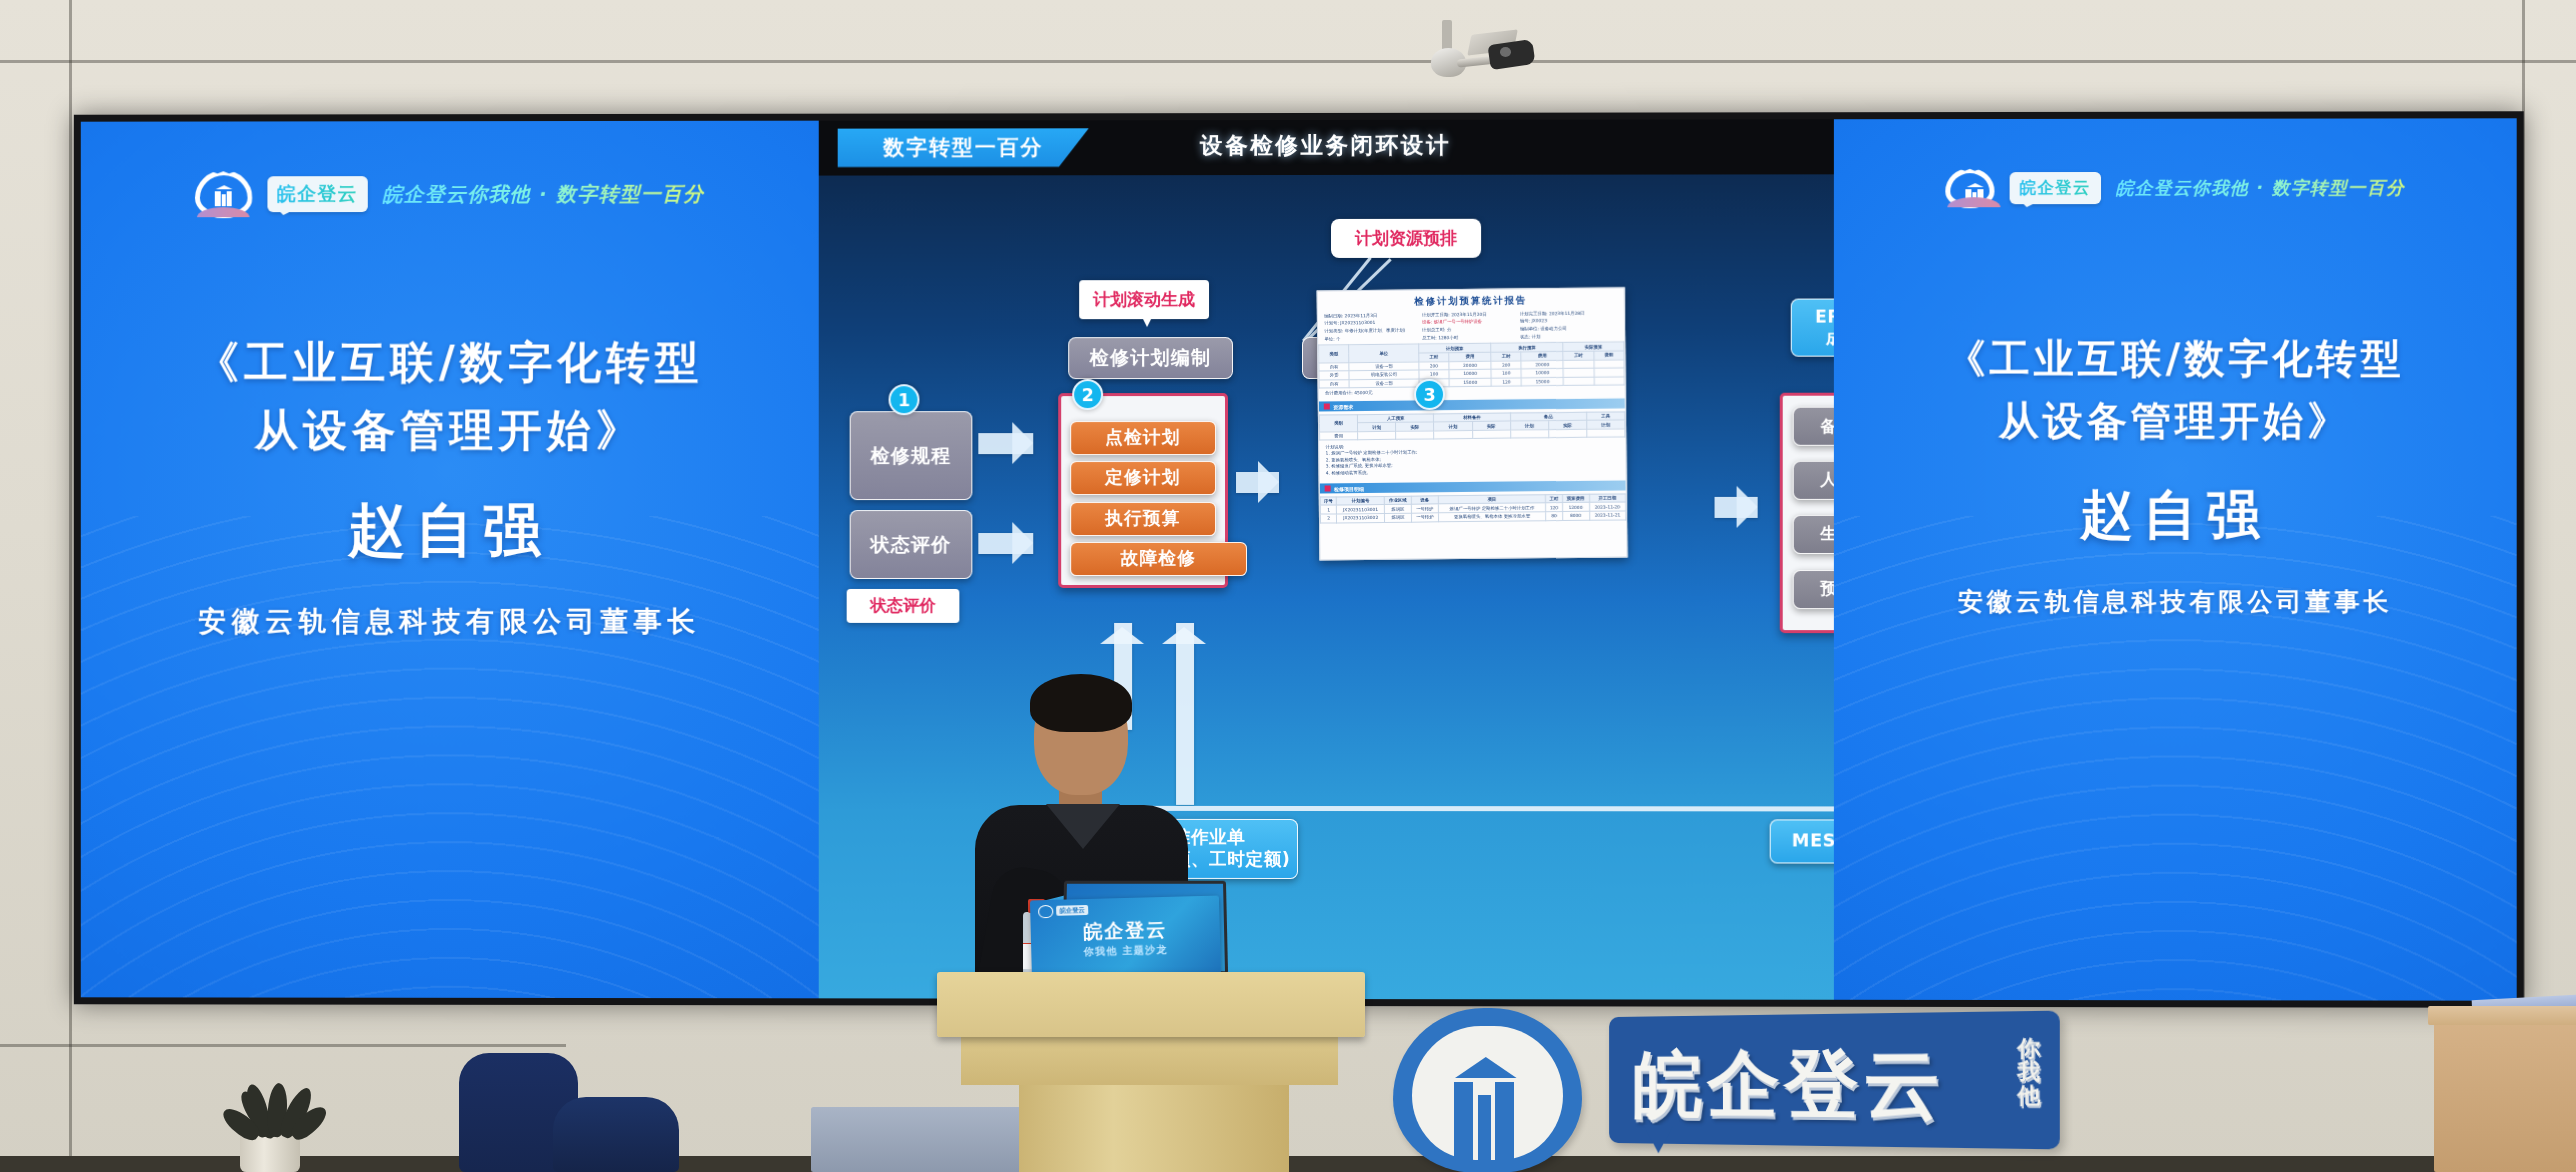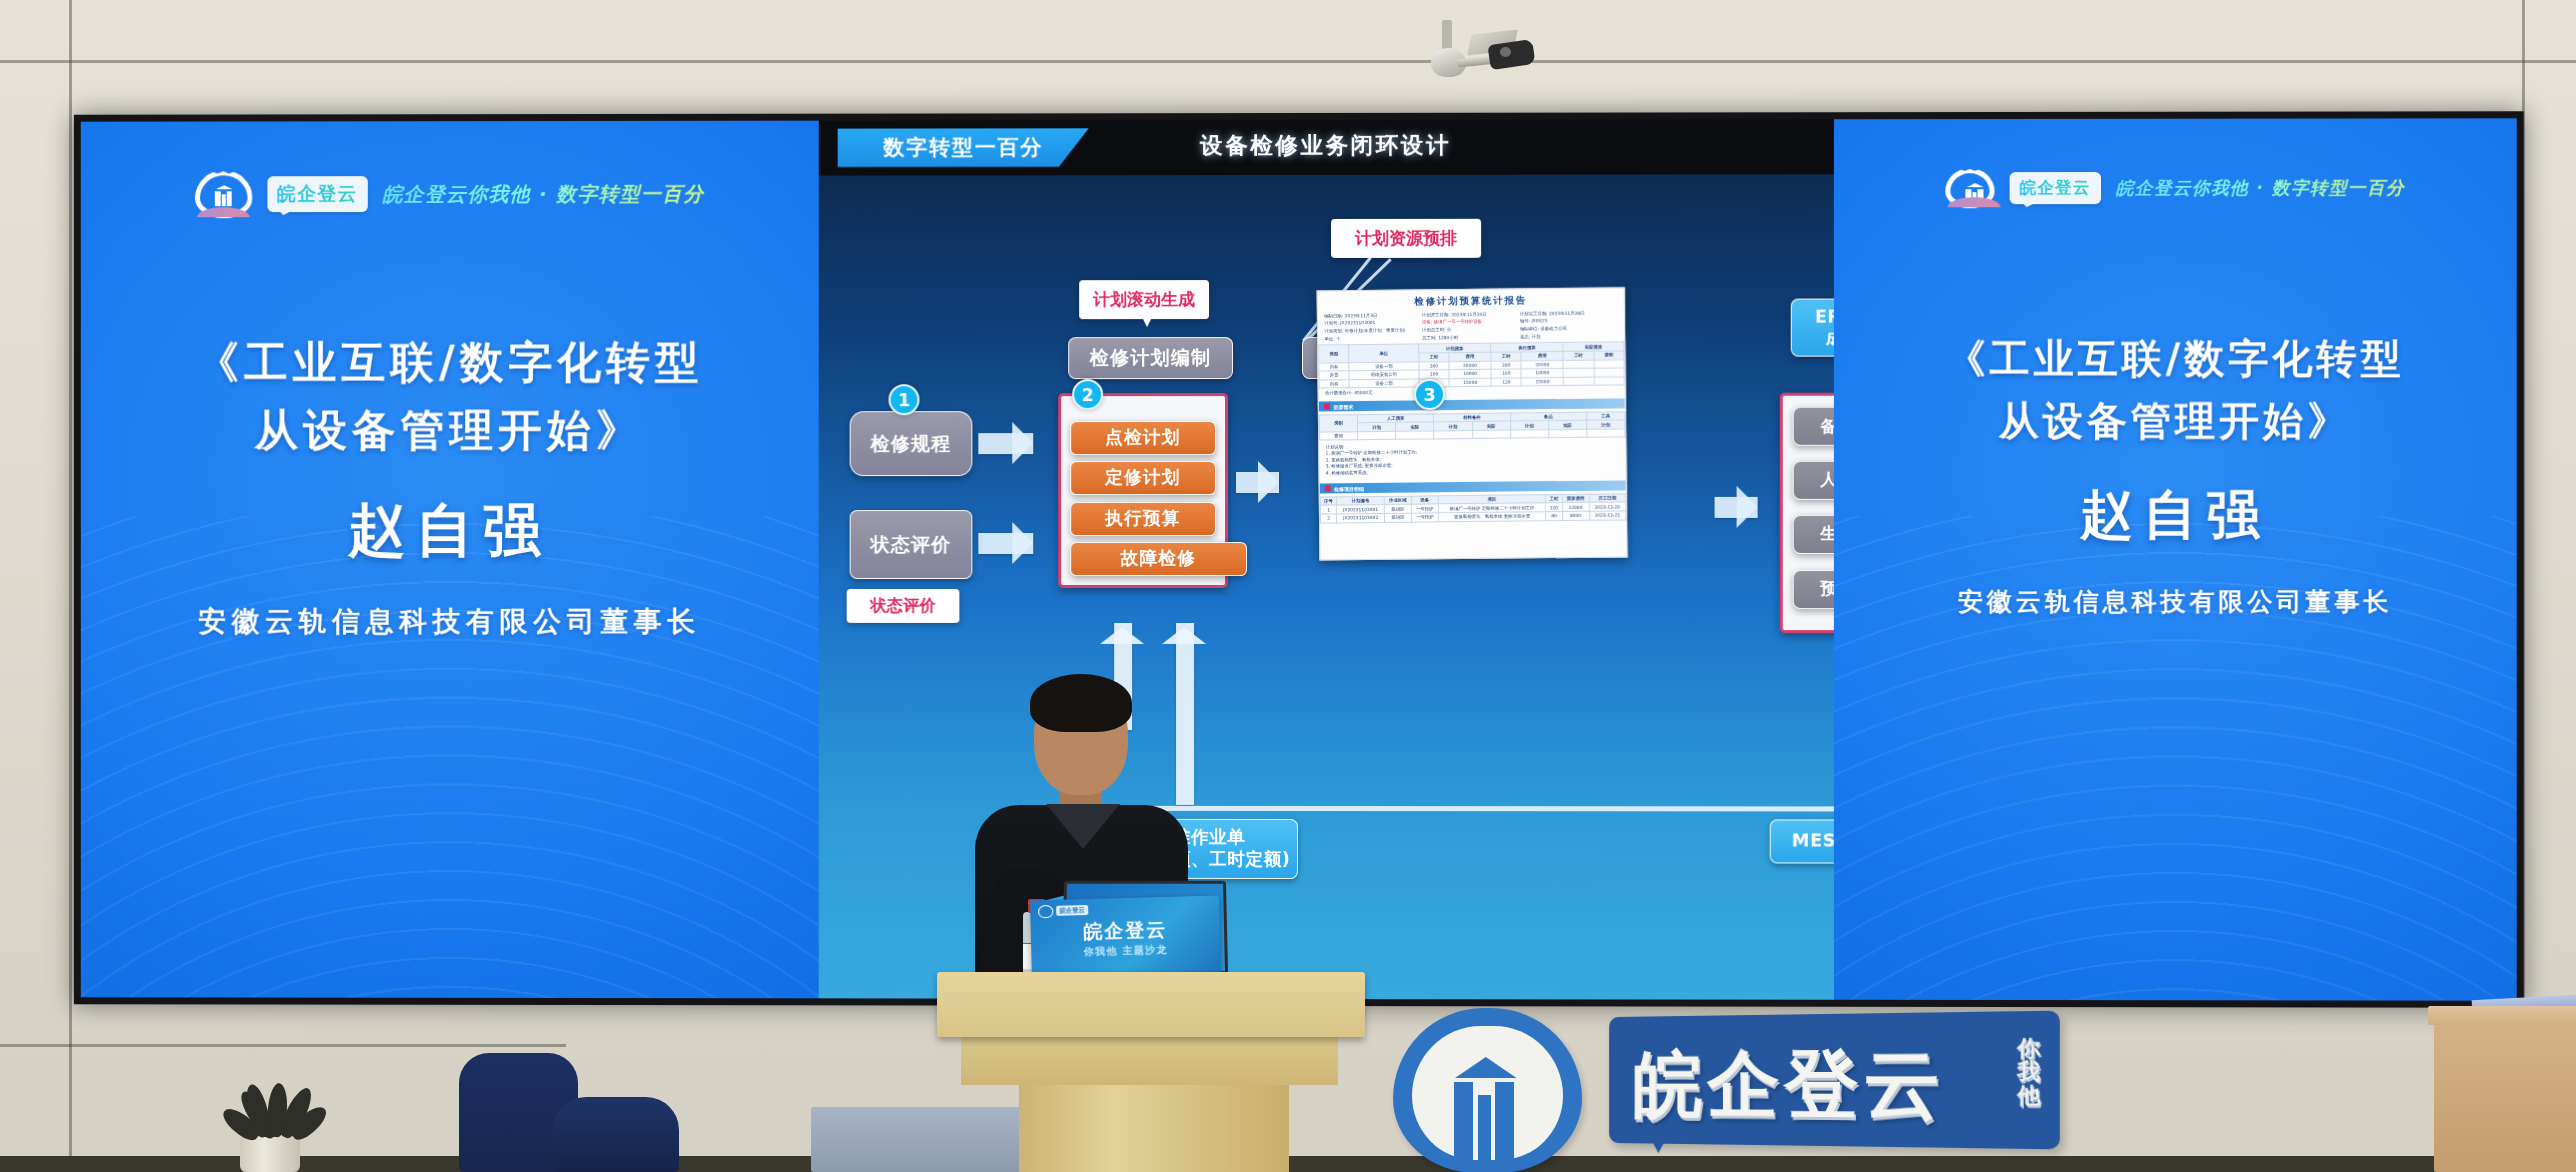--- a/index.html
+++ b/index.html
@@ -336,39 +336,39 @@
 
   <div id="center">
     <div class="tab">数字转型一百分</div>
     <div class="center-title">设备检修业务闭环设计</div>
 
     <div class="callout" style="left:261px; top:160px; width:130px; height:39px; font-size:17px;">
       <span>计划滚动生成</span>
       <span class="tail" style="left:60px; bottom:-16.4px; border:8.2px solid transparent; border-top:16.4px solid #fff;"></span>
     </div>
 
-    <div class="callout" style="left:513px; top:99px; width:150px; height:39px; font-size:17px;">
+    <div class="callout" style="left:513px; top:99px; width:150px; height:39px; font-size:17px;border-radius:8px;">
       <span>计划资源预排</span>
     </div>
     <div class="leader" style="left:484px; top:220px; width:107px; height:2.5px; transform:rotate(-51deg);"></div>
     <div class="leader" style="left:486px; top:221px; width:119px; height:2.5px; transform:rotate(-44deg);"></div>
 
     <div class="node grey" style="left:250px; top:217px; width:165px; height:42px;">检修计划编制</div>
     <div class="node grey" style="left:484px; top:217px; width:270px; height:42px;">检修计划资源预算统计</div>
 
     <div class="node cyan" style="left:972px; top:179px; width:158px; height:58px; flex-direction:column;">
       <span>ERP物资库存</span>
       <span>成本及预算</span>
     </div>
 
     <div class="badge" style="left:70px; top:264px;">1</div>
     <div class="badge" style="left:254px; top:259px;">2</div>
     <div class="badge" style="left:596px; top:259px;">3</div>
 
-    <div class="node grey" style="left:31px; top:291px; width:123px; height:65px;border-radius:14px;">检修规程</div>
+    <div class="node grey" style="left:31px; top:291px; width:123px; height:89px;">检修规程</div>
     <div class="node grey" style="left:31px; top:390px; width:123px; height:69px;">状态评价</div>
     <div class="callout" style="left:28px; top:469px; width:113px; height:34px; font-size:16.4px;">状态评价</div>
 
     <div class="group-card" style="left:240px; top:273px; width:170px; height:195px;">
       <div class="node orange" style="left:8.8px; top:25px; width:146px; height:34px;">点检计划</div>
       <div class="node orange" style="left:8.8px; top:65px; width:146px; height:34px;">定修计划</div>
       <div class="node orange" style="left:8.8px; top:106px; width:146px; height:34px;">执行预算</div>
       <div class="node orange" style="left:8.8px; top:146px; width:177px; height:34px;">故障检修</div>
     </div>
 

